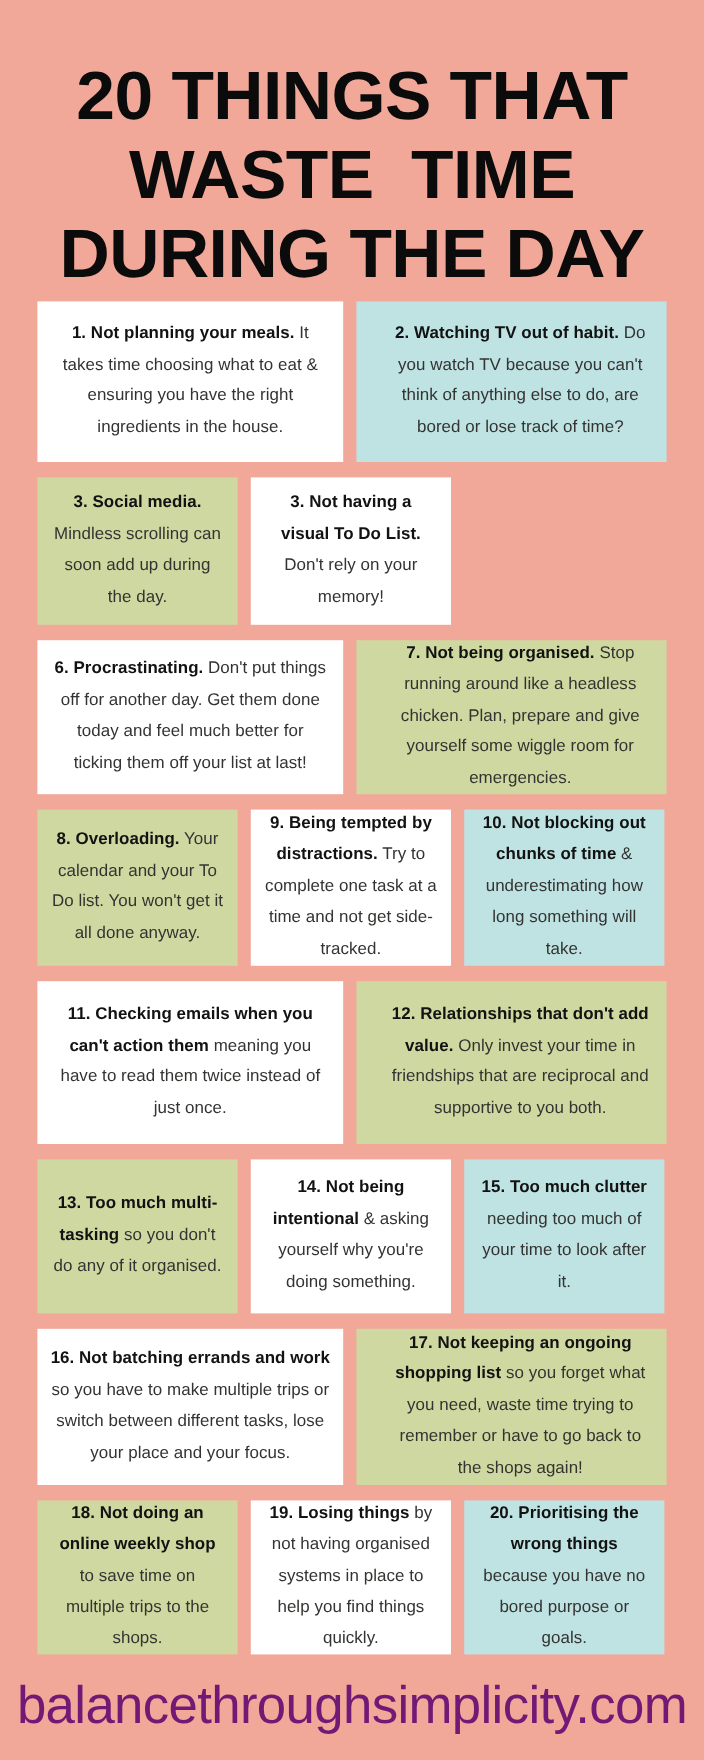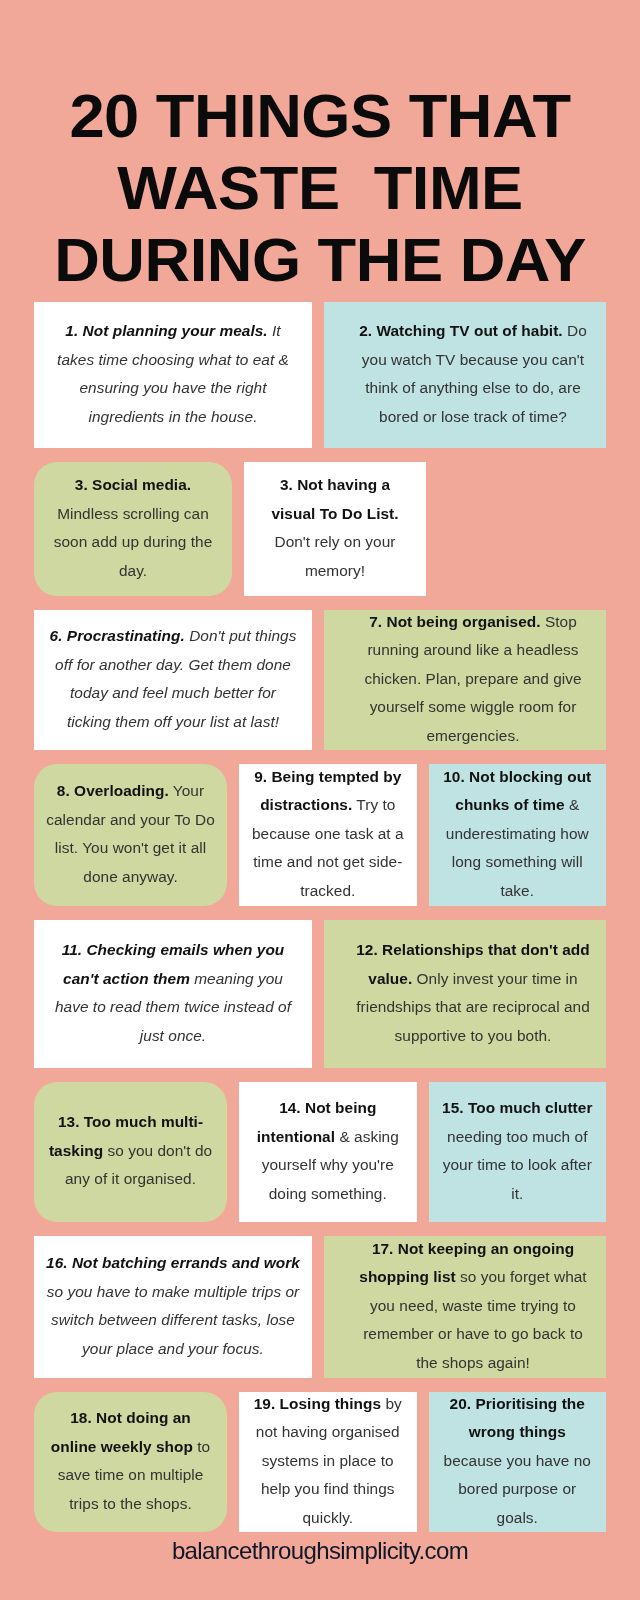--- a/index.html
+++ b/index.html
@@ -6,21 +6,21 @@
   html, body { width:640px; height:1600px; }
   body {
     background:#f2a898;
     font-family:"Liberation Sans", sans-serif;
     overflow:hidden;
   }
   .poster { position:relative; width:640px; height:1600px; padding:0; }
 
   
   .title {
-    padding:80px 16px 6px 16px;
+    padding:52px 16px 6px 16px;
     text-align:center;
   }
   .title-line {
     display:block;
     font-family:"Liberation Sans", sans-serif;
     font-weight:bold;
     font-size:62px;
     line-height:72px;
     letter-spacing:-0.5px;
     color:#0b0b0b;
@@ -44,47 +44,47 @@
     letter-spacing:0.05px;
   }
   .card p { margin:0; }
   .card b { font-weight:bold; color:#121212; }
 
   .bg-white { background:#ffffff; }
   .bg-blue  { background:#bfe2e3; }
   .bg-green { background:#cfd8a0; }
 
   
-  .w-a { width:278px;font-style:italic; }   
+  .w-a { width:278px; }   
   .w-b { width:282px;padding-left:28px; }   
 
   
-  .w-c { width:198px;border-radius:23px; }
+  .w-c { width:182px; }
   .w-d { width:182px; }
   .w-e { width:182px; }
 
   .r1 { height:146px; }
   .r2 { height:134px; }
   .r3 { height:140px; }
   .r4 { height:142px; }
   .r5 { height:148px; }
   .r6 { height:140px; }
   .r7 { height:142px; }
   .r8 { height:140px; }
 
   
   .footer {
     position:absolute;
     left:0; right:0; bottom:26px;
     text-align:center;
-    font-size:24px;
+    font-size:48px;
     line-height:46px;
     font-weight:normal;
     letter-spacing:-0.6px;
-    color:#0f172a;
+    color:#701a75;
   }
 </style>
 </head>
 <body>
 
 <div class="poster">
 
   <div class="title">
     <span class="title-line">20 THINGS THAT</span>
     <span class="title-line">WASTE  TIME</span>
@@ -118,21 +118,21 @@
       <div class="card w-b bg-green">
           <p><b>7. Not being organised.</b><span> Stop running around like a headless chicken. Plan, prepare and give yourself some wiggle room for emergencies.</span></p>
         </div>
     </div>
 
     <div class="row r4">
       <div class="card w-c bg-green">
           <p><b>8. Overloading.</b><span> Your calendar and your To Do list. You won't get it all done anyway.</span></p>
         </div>
       <div class="card w-d bg-white">
-          <p><b>9. Being tempted by distractions.</b><span> Try to because one task at a time and not get side-tracked.</span></p>
+          <p><b>9. Being tempted by distractions.</b><span> Try to complete one task at a time and not get side-tracked.</span></p>
         </div>
       <div class="card w-e bg-blue">
           <p><b>10. Not blocking out chunks of time</b><span> &amp; underestimating how long something will take.</span></p>
         </div>
     </div>
 
     <div class="row r5">
       <div class="card w-a bg-white">
           <p><b>11. Checking emails when you can't action them</b><span> meaning you have to read them twice instead of just once.</span></p>
         </div>

